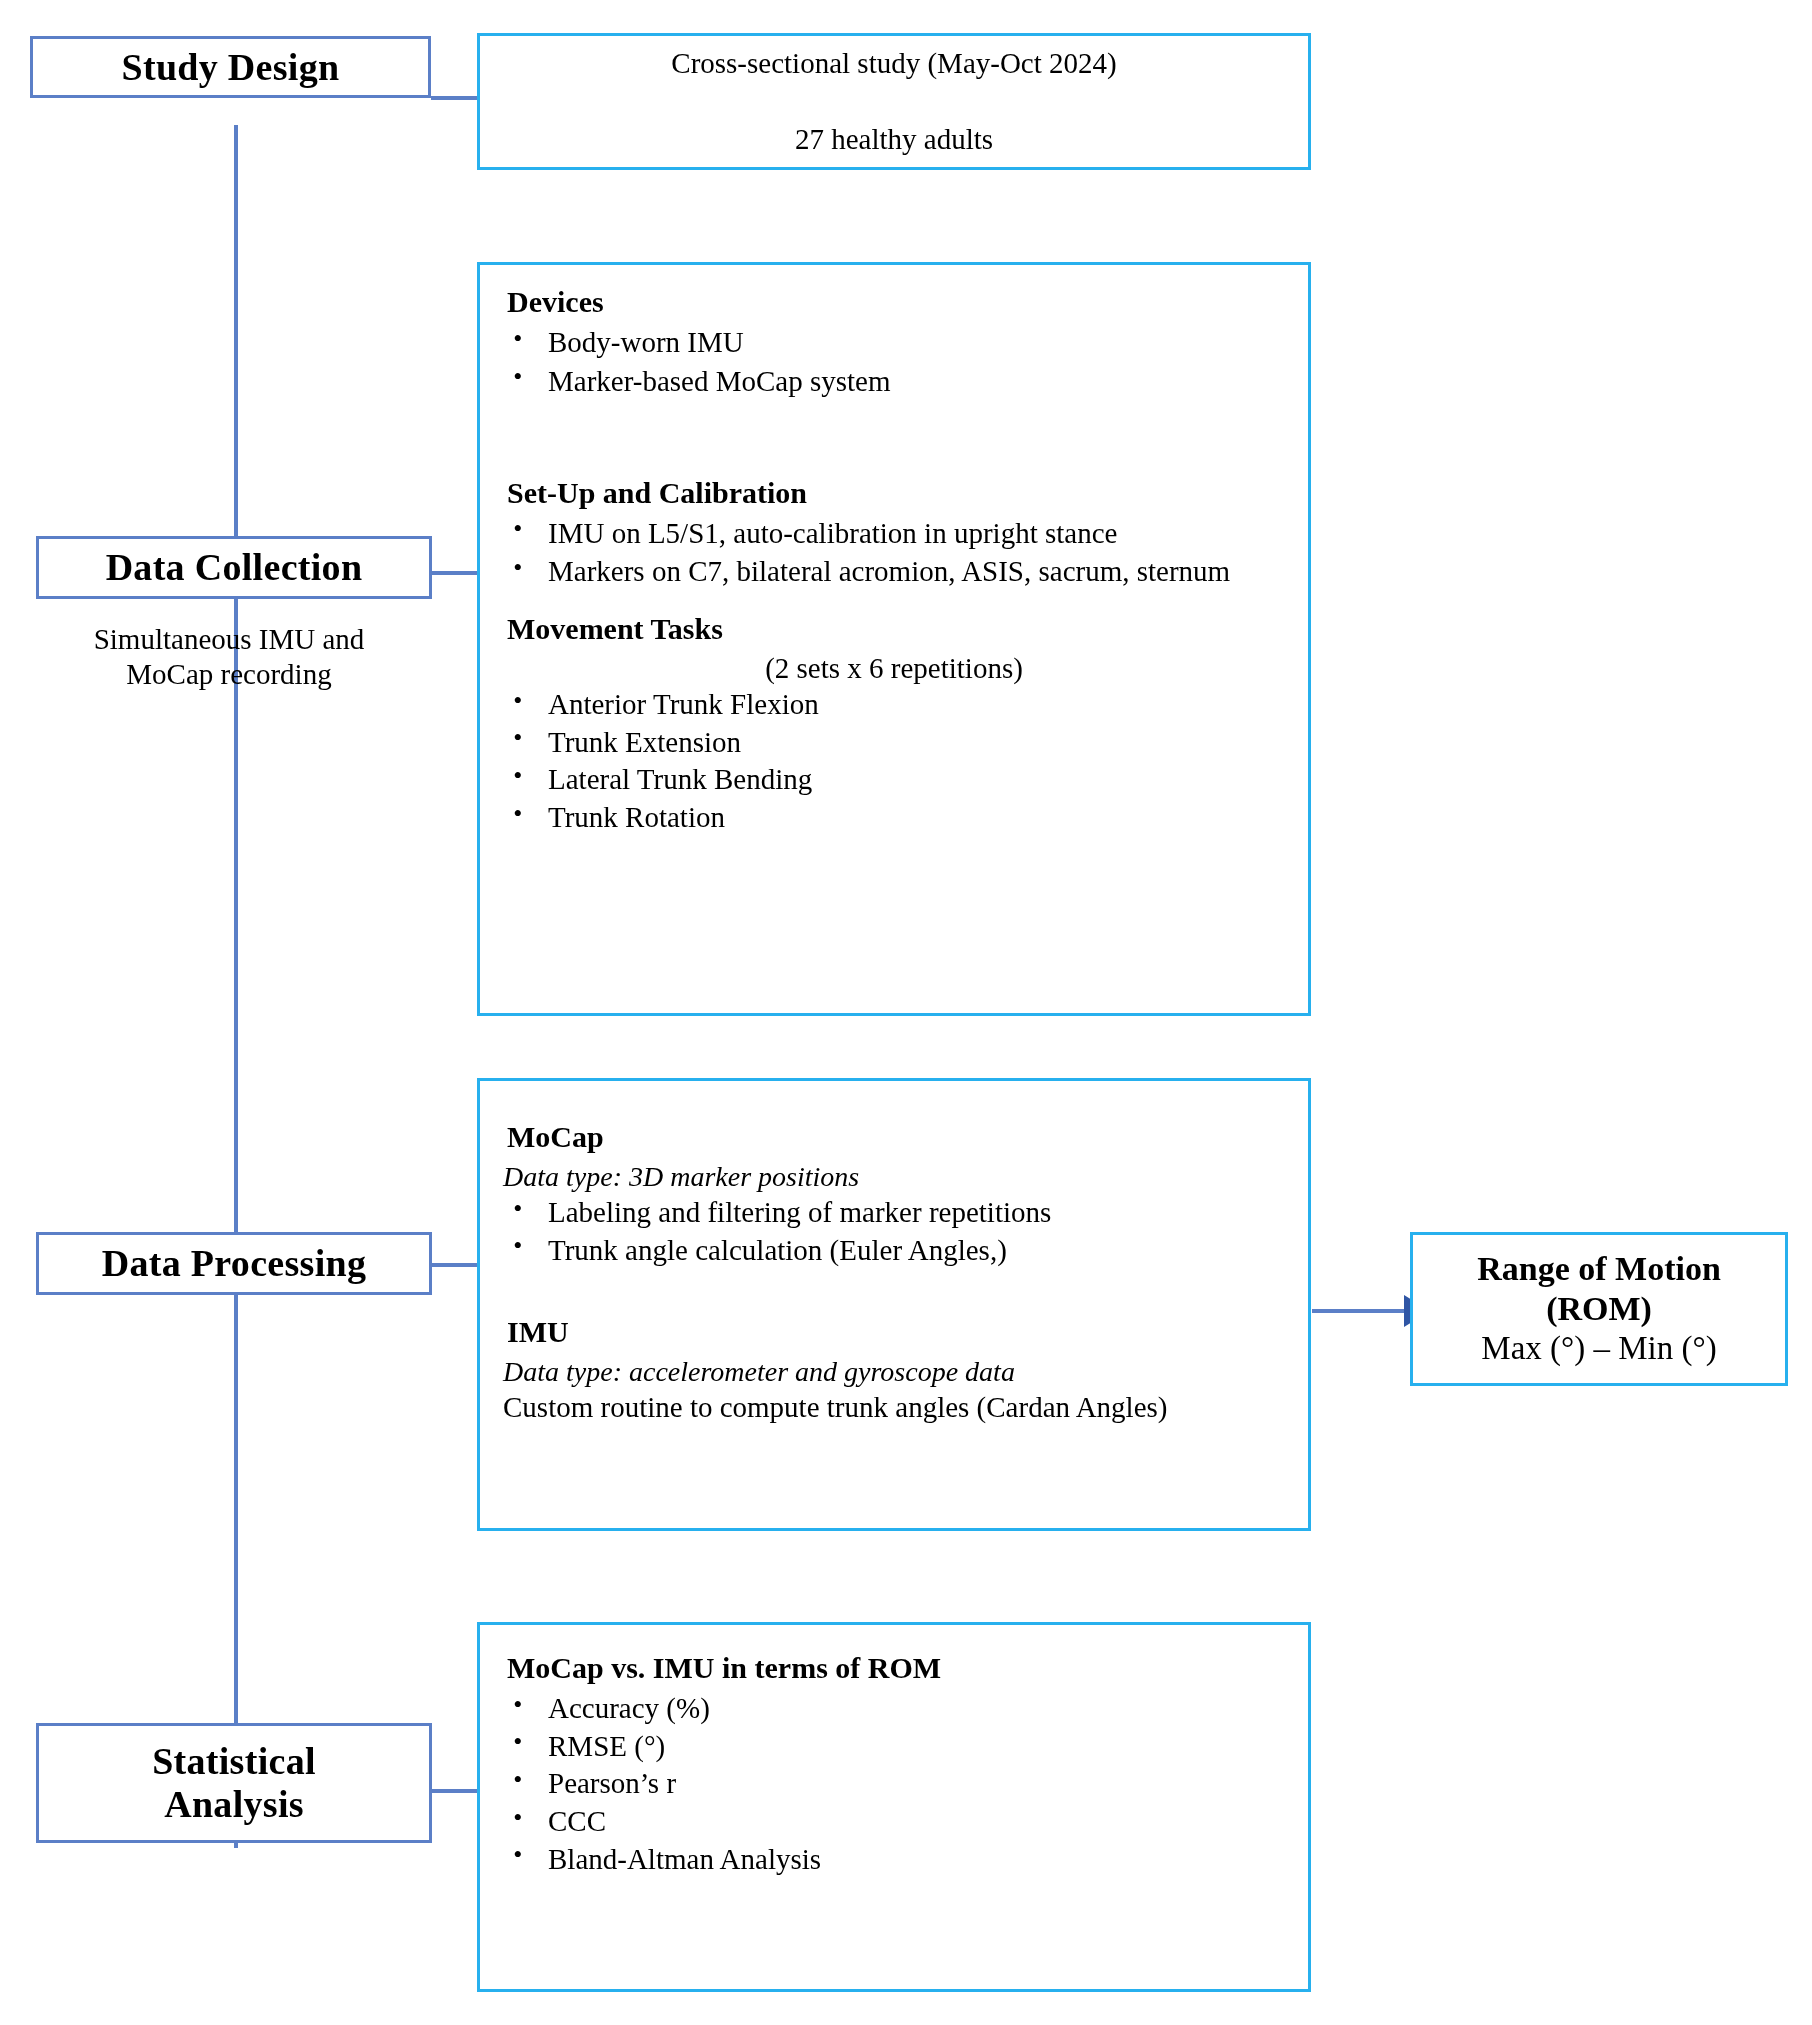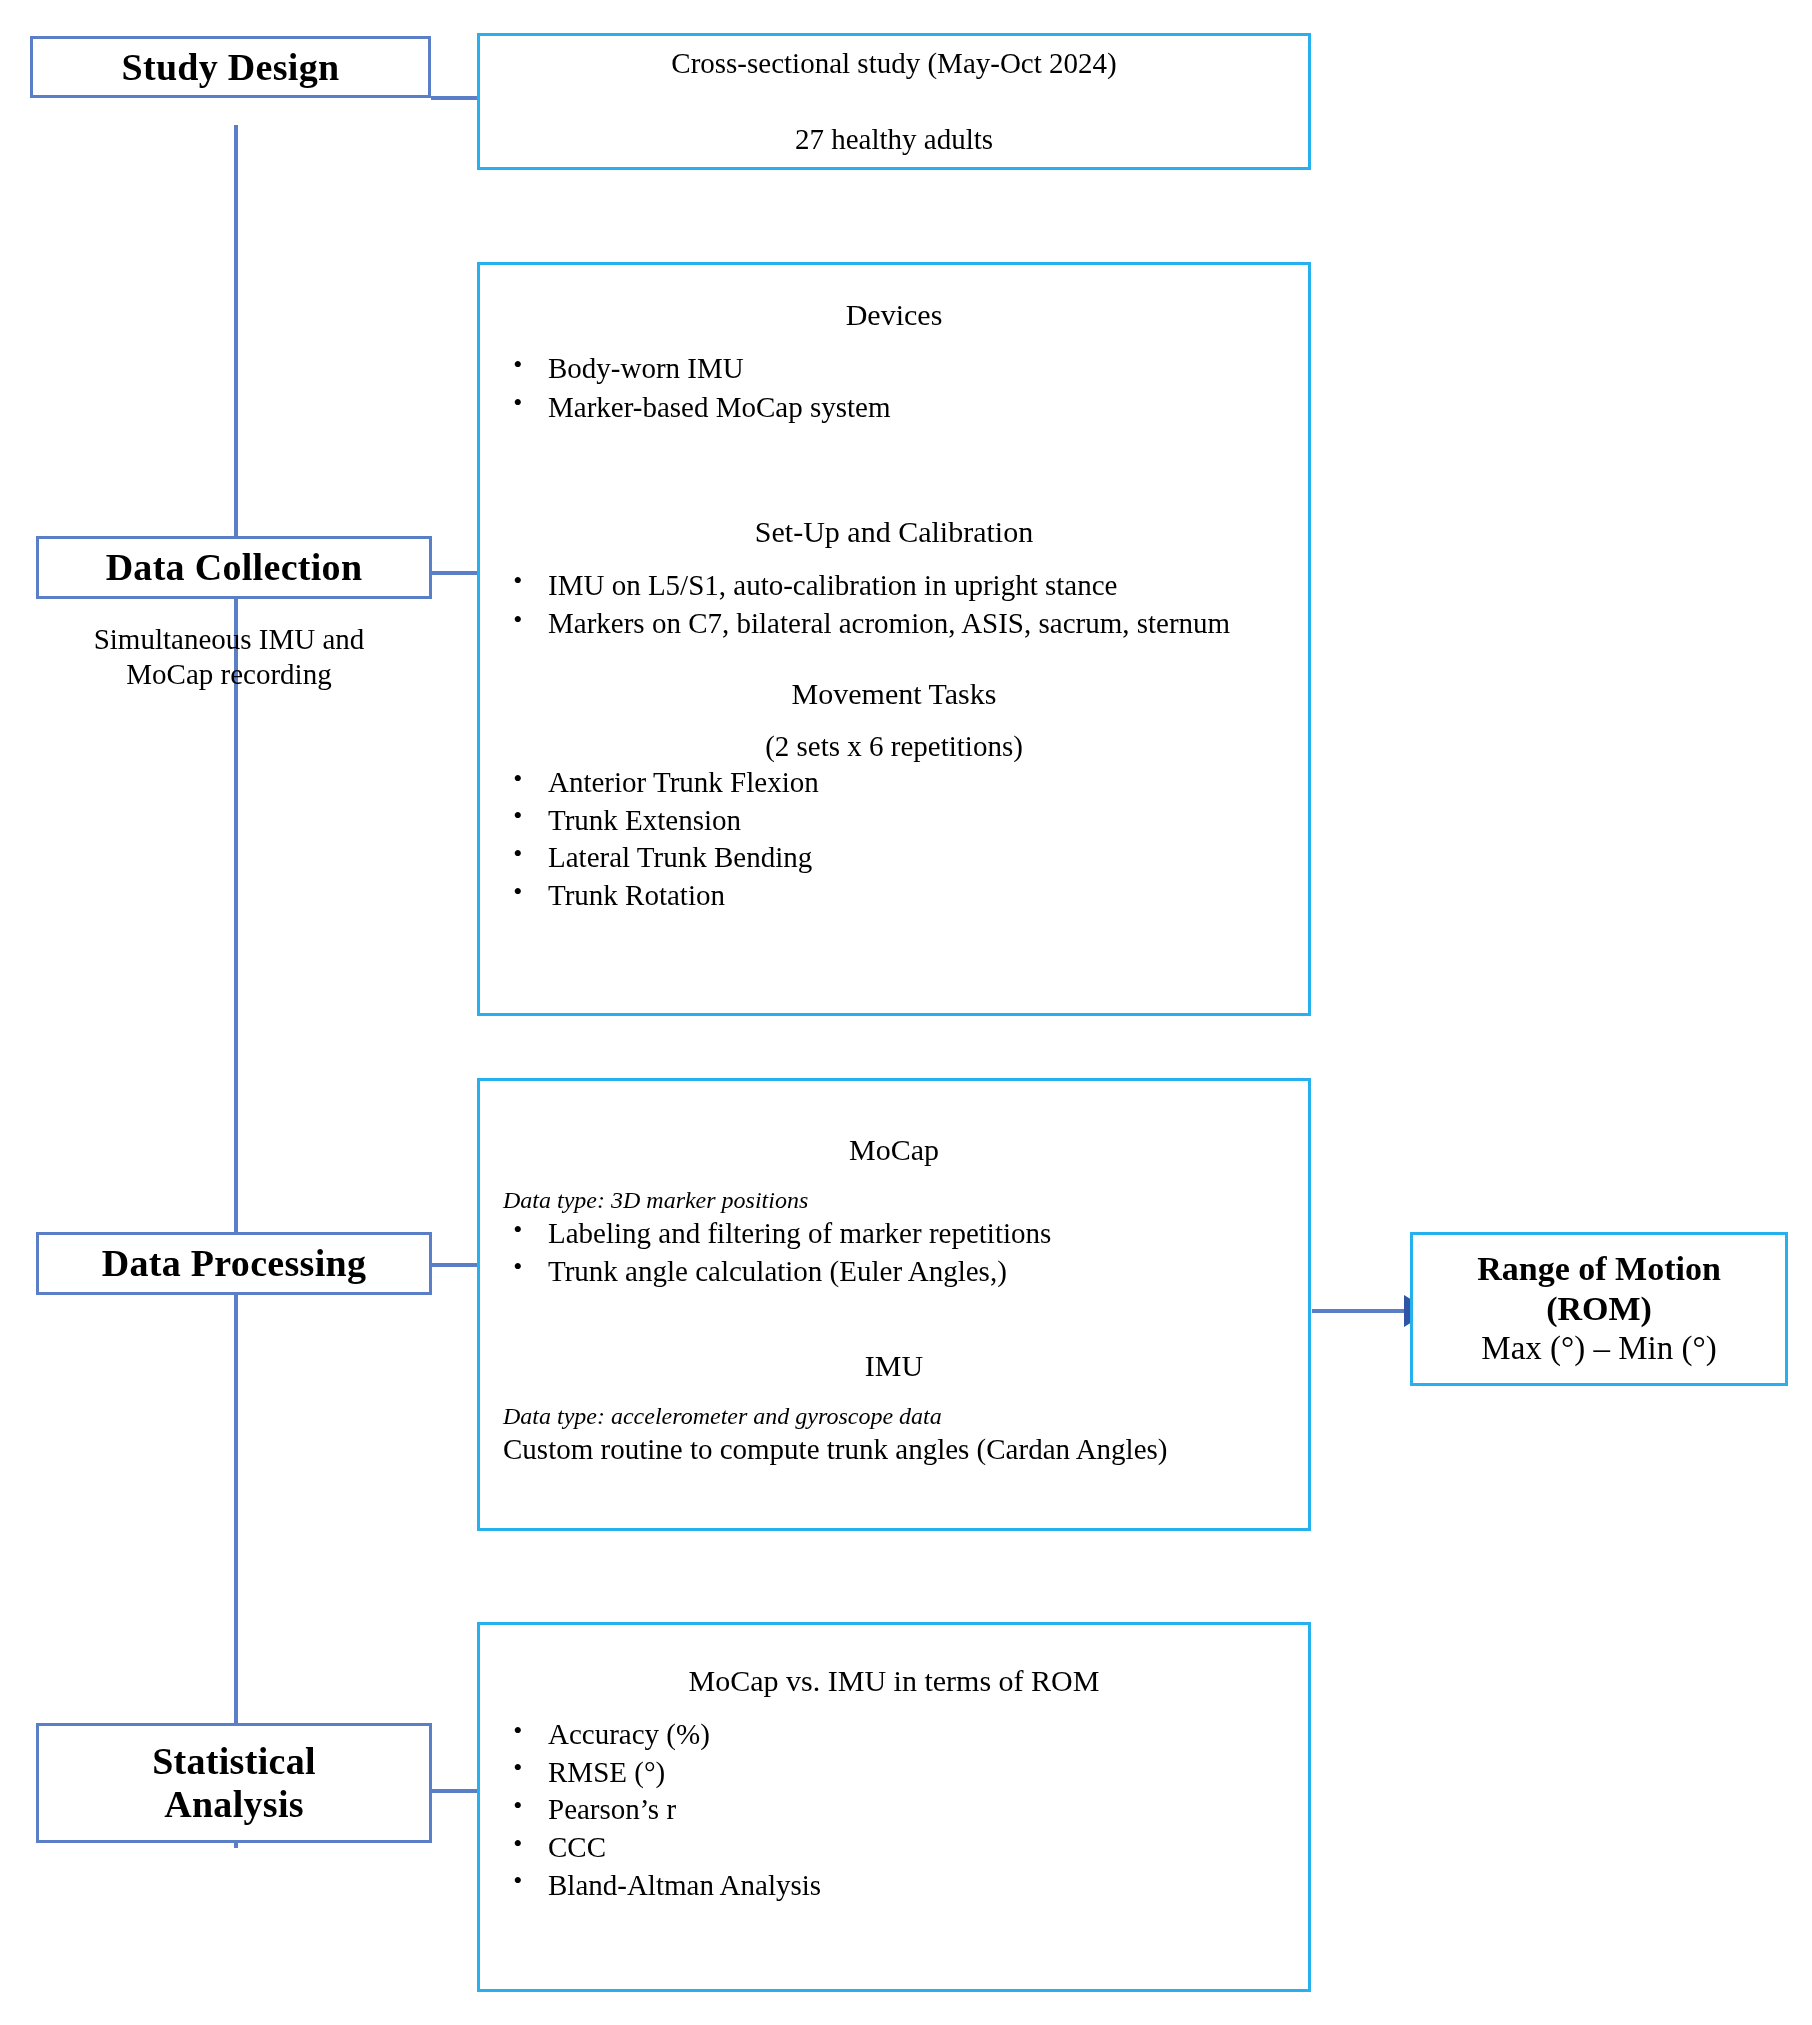--- a/index.html
+++ b/index.html
@@ -55,35 +55,35 @@
     border-left: 26px solid #2F55A4;
   }
 
   
   .sub-note {
     text-align: center;
     font-size: 29px;
     line-height: 1.22;
   }
   .sec-head {
-    text-align: center;
-    font-weight: normal;
+    text-align: left;
+    font-weight: bold;
     font-size: 30px;
     line-height: 1.2;
-    margin: 17px;
+    margin: 4px;
   }
   .sec-sub {
     text-align: center;
     font-size: 29px;
     line-height: 1.2;
     margin: 0;
   }
   .italic-line {
     font-style: italic;
-    font-size: 24px;
+    font-size: 28px;
     line-height: 1.25;
     margin: 0;
     text-align: left;
   }
   .plain-line {
     font-size: 29px;
     line-height: 1.28;
     margin: 0;
     text-align: justify;
     text-align-last: left;

